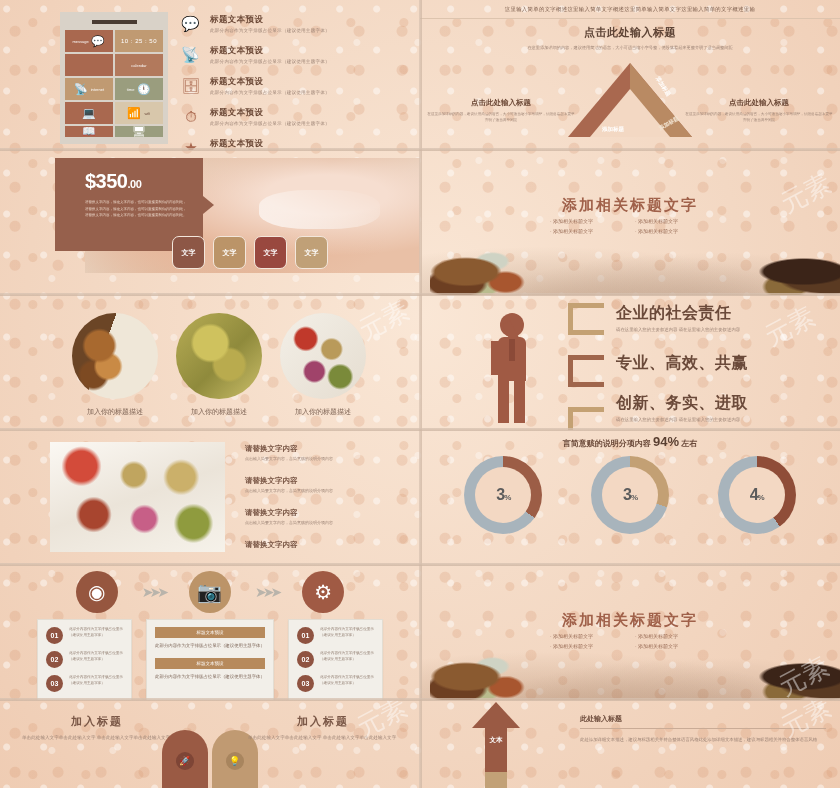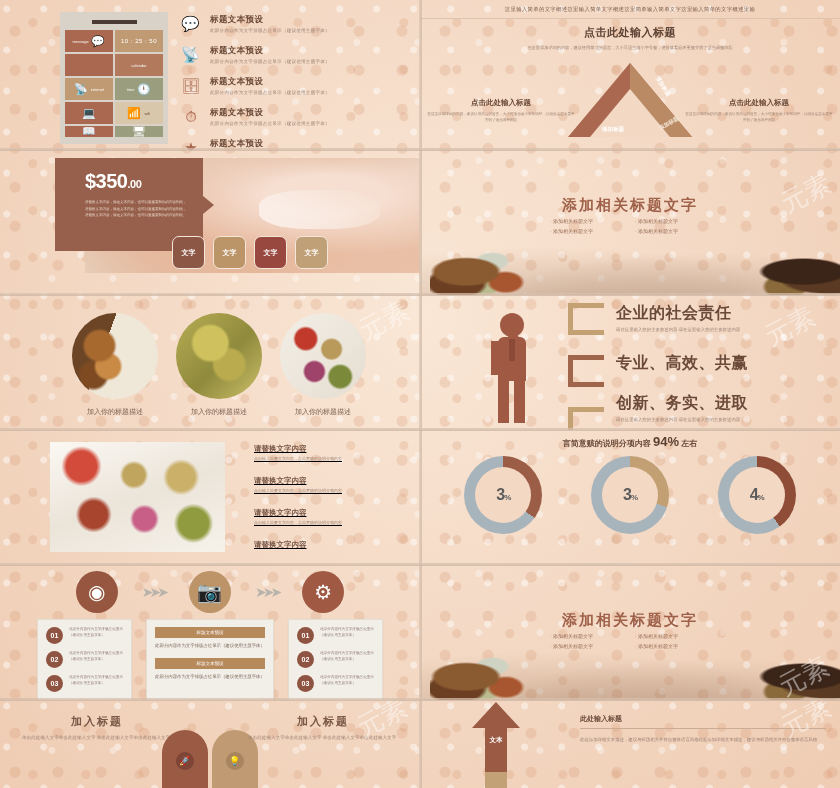--- a/index.html
+++ b/index.html
@@ -222,21 +222,21 @@
   .s7 { position:relative; }
   .photo-bags { position:absolute; left:50px; top:12px; width:175px; height:110px;
     background:
       radial-gradient(circle at 18% 22%, #d34b3a 0 9%, transparent 12%),
       radial-gradient(circle at 48% 30%, #c0a55f 0 9%, transparent 12%),
       radial-gradient(circle at 75% 32%, #cbb06a 0 9%, transparent 12%),
       radial-gradient(circle at 25% 66%, #a8452f 0 9%, transparent 12%),
       radial-gradient(circle at 54% 70%, #c75f87 0 9%, transparent 12%),
       radial-gradient(circle at 82% 74%, #8f9b3e 0 9%, transparent 12%),
       linear-gradient(160deg,#fbf8f3,#ebe4d9 50%,#f6f2ea); }
-  .s7list { position:absolute; left:254px; top:14px; right:8px;text-decoration:underline; }
+  .s7list { position:absolute; left:245px; top:14px; right:8px; }
   .s7row { margin-bottom:15px; }
   .s7row h4 { font-size:7.5px; color:#7a5746; font-weight:bold; }
   .s7row p { font-size:4px; color:#9b8274; margin-top:2px; }
 
   
   .s8 { position:relative; }
   .s8 .cap { position:absolute; left:0; right:0; top:4px; text-align:center;
              font-size:8px; color:#6b4a3a; font-weight:bold; }
   .s8 .cap b { font-size:13px; color:#5a3f31; }
   .donuts { position:absolute; left:0; right:0; top:26px;

